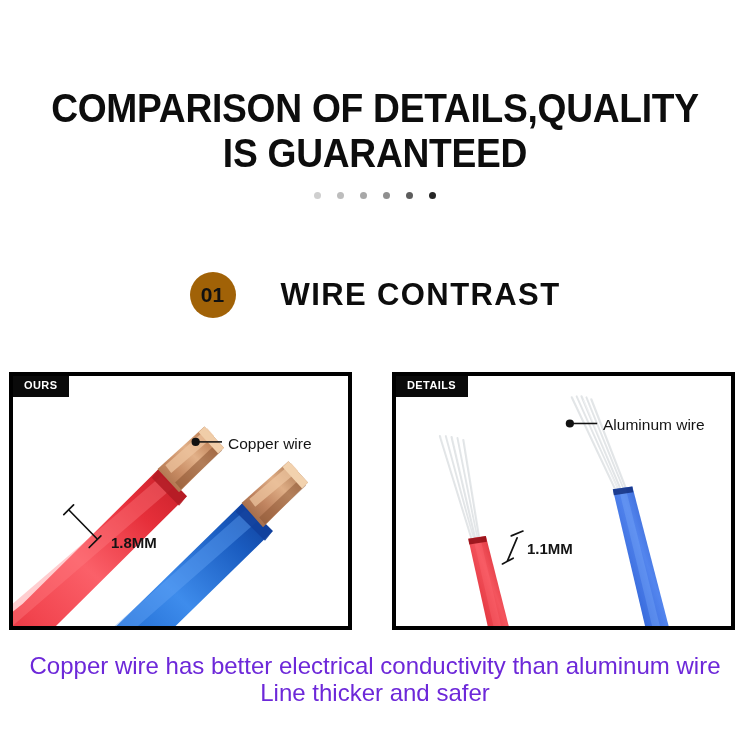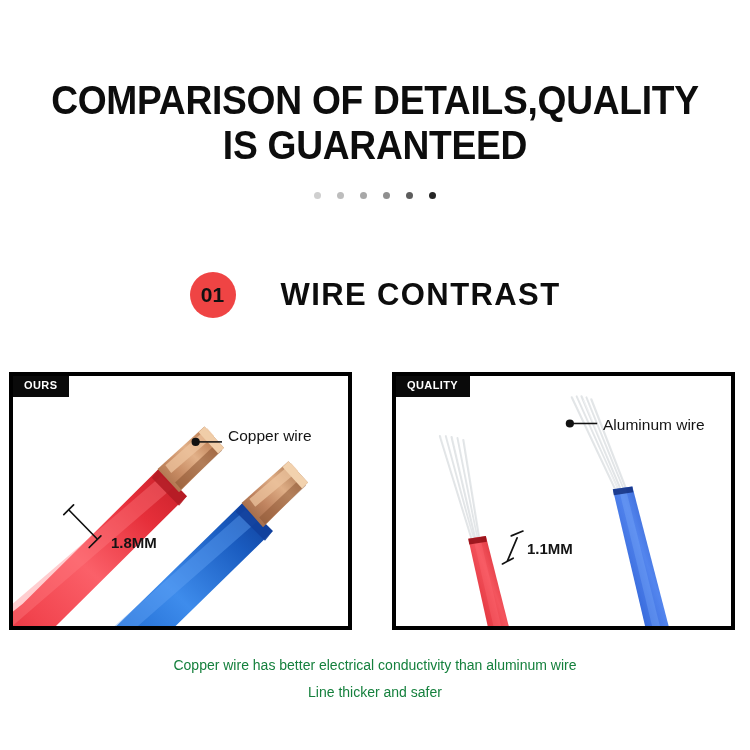--- a/index.html
+++ b/index.html
@@ -12,21 +12,21 @@
     height: 750px;
     overflow: hidden;
     font-family: "Liberation Sans", sans-serif;
     color: #111111;
     position: relative;
   }
 
   
   #header-block {
     position: absolute;
-    top: 78px;
+    top: 86px;
     left: 0;
     width: 750px;
     text-align: center;
   }
   #main-title {
     font-family: "Liberation Sans", sans-serif;
     font-weight: bold;
     font-size: 40px;
     line-height: 45px;
     letter-spacing: -0.3px;
@@ -63,21 +63,21 @@
     left: 0;
     width: 750px;
     display: flex;
     justify-content: center;
     align-items: center;
   }
   #section-badge {
     width: 46px;
     height: 46px;
     border-radius: 50%;
-    background: #ef4444;
+    background: #a16207;
     display: flex;
     align-items: center;
     justify-content: center;
     font-size: 21px;
     font-weight: bold;
     color: #111111;
     flex: none;
   }
   #section-title {
     margin-left: 45px;
@@ -151,23 +151,23 @@
     font-weight: bold;
   }
 
   
   #caption {
     position: absolute;
     top: 652px;
     left: 0;
     width: 750px;
     text-align: center;
-    font-size: 14px;
+    font-size: 24px;
     line-height: 27px;
-    color: #15803d;
+    color: #6d28d9;
     white-space: pre-line;
   }
 </style>
 </head>
 <body>
 
 <div id="header-block">
   <h1 id="main-title">COMPARISON OF DETAILS,QUALITY
 IS GUARANTEED</h1>
 </div>
@@ -249,21 +249,21 @@
         <line x1="189" y1="68" x2="214" y2="68"></line>
       </g>
 
       <g stroke="#111111" stroke-width="1.7" fill="none" stroke-linecap="round">
         <line x1="52" y1="143" x2="62" y2="133"></line>
         <line x1="57" y1="138" x2="86" y2="168"></line>
         <line x1="78" y1="177" x2="90" y2="165"></line>
       </g>
     </svg>
 
-    <div class="callout" style="left:215px; top:51px;">Copper wire</div>
+    <div class="callout" style="left:215px; top:59px;">Copper wire</div>
 
     <div class="dim-label" style="left:98px; top:158px;">1.8MM</div>
   </div>
 
   <div class="panel-tag">OURS</div>
 </div>
 
 <div class="panel" id="panel-others">
   <div class="panel-photo">
     <svg class="wire-svg" viewBox="0 0 343 258" preserveAspectRatio="none">
@@ -338,17 +338,17 @@
         <line x1="114" y1="191" x2="124" y2="167"></line>
         <line x1="118" y1="165" x2="130" y2="160"></line>
       </g>
     </svg>
 
     <div class="callout" style="left:207px; top:40px;">Aluminum wire</div>
 
     <div class="dim-label" style="left:131px; top:164px;">1.1MM</div>
   </div>
 
-  <div class="panel-tag">QUALITY</div>
+  <div class="panel-tag">DETAILS</div>
 </div>
 
 <div id="caption">Copper wire has better electrical conductivity than aluminum wire
 Line thicker and safer</div>
 
 </body></html>

